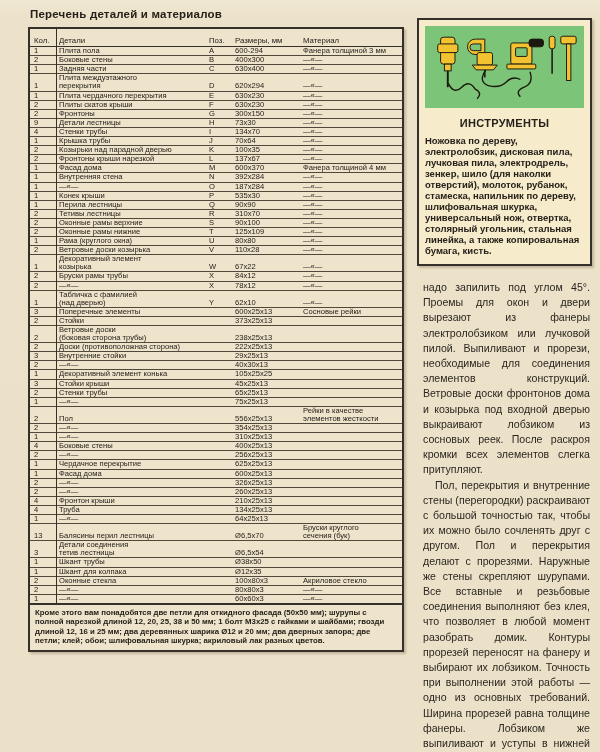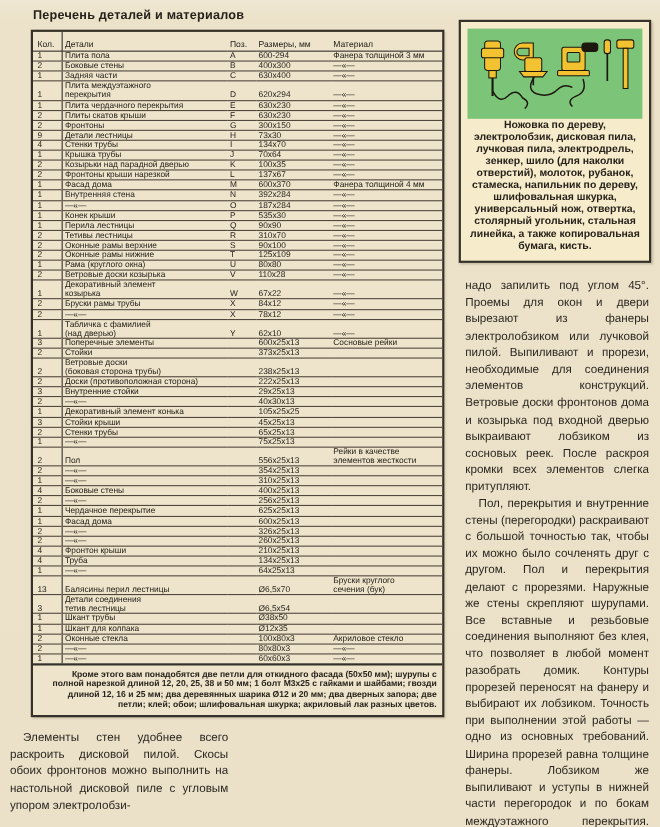--- a/index.html
+++ b/index.html
@@ -19,29 +19,29 @@
   table{width:100%;border-collapse:collapse;table-layout:fixed}
   th,td{font-size:7.6px;line-height:8.1px;padding:0 2px;vertical-align:bottom;
         white-space:pre-line;text-align:left;overflow:visible}
   th{font-weight:400;font-size:7.8px;border-bottom:1.5px solid #35302a;padding:8px 2px 1px}
   tbody tr{border-top:1px solid #51483c}
   tbody tr:first-child{border-top:none}
   .c-qty{width:20px;border-right:1px solid #35302a;padding-left:4px}
   .c-name{width:146px}
   .c-pos{width:22px;text-align:left}
   .c-size{width:64px}
-  .footnote{border-top:2px solid #35302a;font-size:7.8px;font-weight:700;line-height:9.4px;padding:3px 5px 4px;text-align:right}
+  .footnote{border-top:2px solid #35302a;font-size:7.8px;font-weight:700;line-height:9.4px;padding:3px 5px 4px;text-align:left}
 
   
   .right-col{position:absolute;left:417px;top:18px;width:175px}
   .tools-box{border:2px solid #35302a;background:#f6ebca;padding:6px 6px 8px;
              box-shadow:1.5px 2px 2px rgba(92,72,48,.28)}
   .tools-illustration{background:#7cc578;height:82px;display:flex;align-items:center;justify-content:center;overflow:hidden}
   .tools-title{text-align:center;font-weight:700;font-size:11px;margin:9px 0 6px;letter-spacing:.3px}
-  .tools-body{font-weight:700;font-size:9.5px;line-height:11px;text-align:center}
+  .tools-body{font-weight:700;font-size:9.5px;line-height:11px;text-align:left}
   .body-text{font-size:10.6px;line-height:15.2px;text-align:justify;margin:0;color:#2b2620}
   .right-col .body-text{margin-left:6px;margin-right:2px}
   .right-col p.first{margin-top:14px}
   .indent{text-indent:12px}
 
   
   .bottom-cols{position:absolute;left:9px;top:664px;width:397px;display:flex;gap:13px}
   .bottom-cols .col{width:50%}
 </style>
 </head>
@@ -489,21 +489,21 @@
         <g stroke="#1c180f" stroke-width="1">
           <rect x="124" y="7" width="6" height="13" rx="2.5" fill="#f2c230"></rect>
           <line x1="127" y1="20" x2="127" y2="46" stroke-width="1.6"></line>
         </g>
         <g stroke="#1c180f" stroke-width="1">
           <rect x="136" y="7" width="16" height="8" rx="2" fill="#f2c230"></rect>
           <rect x="142" y="15" width="4.5" height="38" fill="#f2c230"></rect>
         </g>
       </svg>
     </div>
+    <div class="tools-title">ИНСТРУМЕНТЫ</div>
     <div class="tools-body">Ножовка по дереву, электролобзик, дисковая пила, лучковая пила, электродрель, зенкер, шило (для наколки отверстий), молоток, рубанок, стамеска, напильник по дереву, шлифовальная шкурка, универсальный нож, отвертка, столярный угольник, стальная линейка, а также копировальная бумага, кисть.</div>
   </div>
   <p class="body-text first">надо запилить под углом 45°. Проемы для окон и двери вырезают из фанеры электролобзиком или лучковой пилой. Выпиливают и прорези, необходимые для соединения элементов конструкций. Ветровые доски фронтонов дома и козырька под входной дверью выкраивают лобзиком из сосновых реек. После раскроя кромки всех элементов слегка притупляют.</p>
   <p class="body-text indent">Пол, перекрытия и внутренние стены (перегородки) раскраивают с большой точностью так, чтобы их можно было сочленять друг с другом. Пол и перекрытия делают с прорезями. Наружные же стены скрепляют шурупами. Все вставные и резьбовые соединения выполняют без клея, что позволяет в любой момент разобрать домик. Контуры прорезей переносят на фанеру и выбирают их лобзиком. Точность при выполнении этой работы — одно из основных требований. Ширина прорезей равна толщине фанеры. Лобзиком же выпиливают и уступы в нижней части перегородок и по бокам междуэтажного перекрытия. Чтобы выступающие части одних деталей дома легко входили в ответные</p>
 </div>
 
 <div class="bottom-cols">
-  <p class="body-text col indent">Элементы стен удобнее всего раскроить дисковой пилой. Скосы обоих фронтонов можно выполнить на настольной дисковой пиле с угловым упором электролобзи-</p>
 </div>
 
 </body></html>

